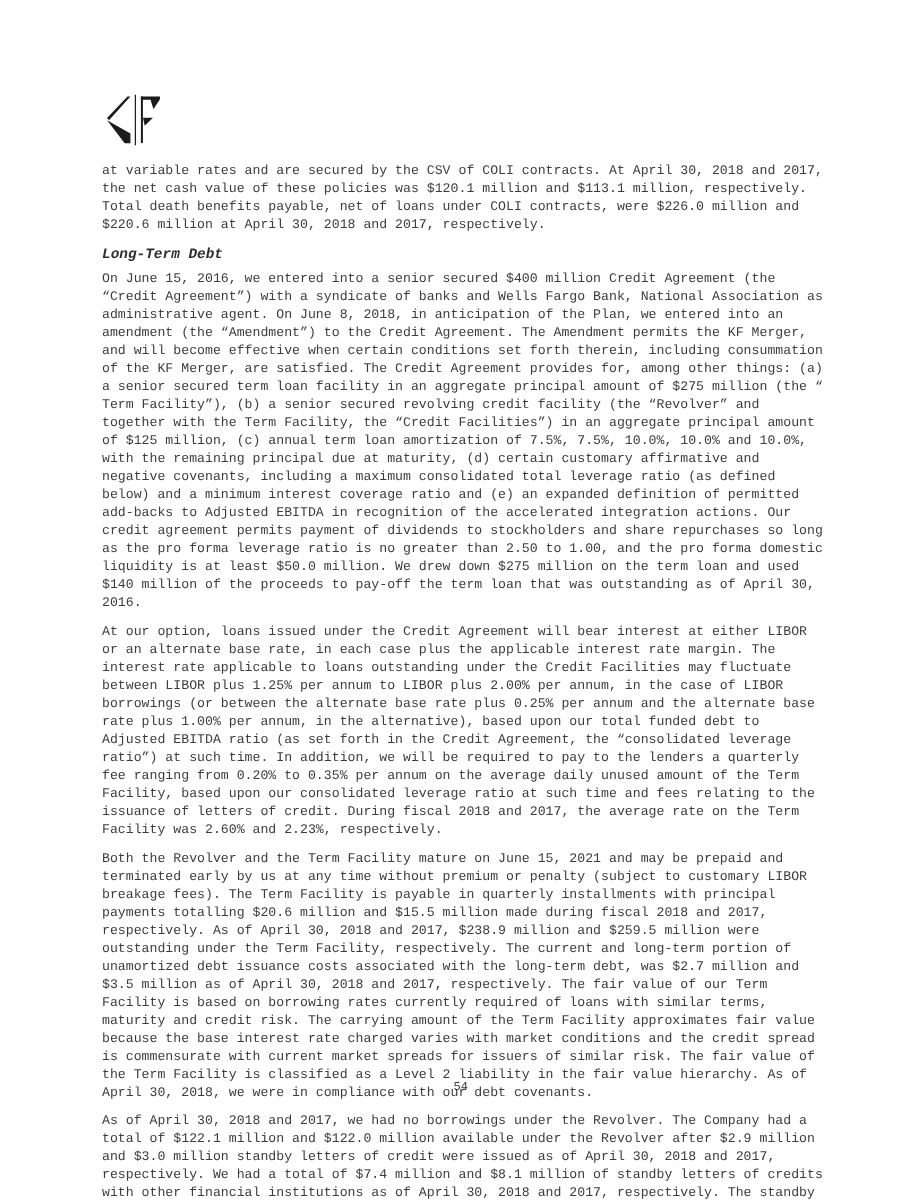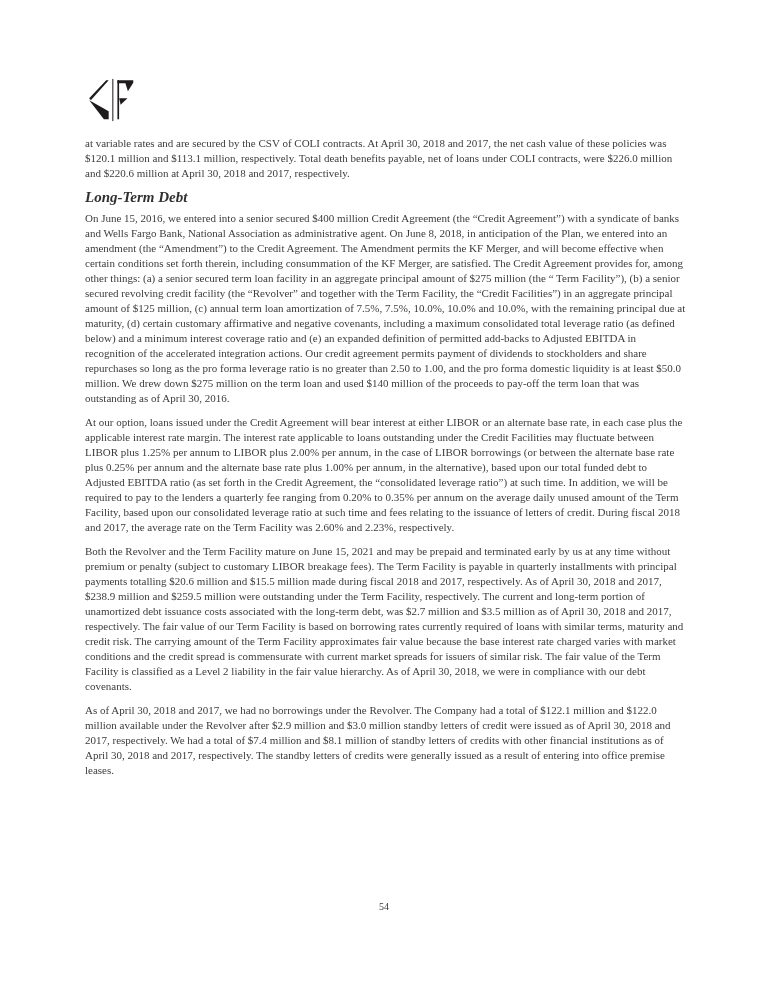--- a/index.html
+++ b/index.html
@@ -5,21 +5,21 @@
   html, body {
     margin: 0;
     padding: 0;
     background: #ffffff;
   }
   .sheet {
     position: relative;
     width: 768px;
     height: 1000px;
     background: #ffffff;
-    font-family: Liberation Serif, serif;
+    font-family: Liberation Mono, monospace;
     color: #3c3c3c;
     overflow: hidden;
   }
   .logo {
     position: absolute;
     left: 86px;
     top: 74px;
     width: 48px;
     height: 52px;
   }
@@ -31,21 +31,21 @@
   }
   .content p {
     margin: 0 0 9px 0;
     font-size: 11px;
     line-height: 15px;
     text-align: left;
     color: #3c3c3c;
   }
   .content h3 {
     margin: 8px 0 6px 0;
-    font-size: 15px;
+    font-size: 12px;
     line-height: 15px;
     font-weight: bold;
     font-style: italic;
     color: #303030;
   }
   .page-number {
     position: absolute;
     top: 901px;
     left: 0;
     width: 768px;

